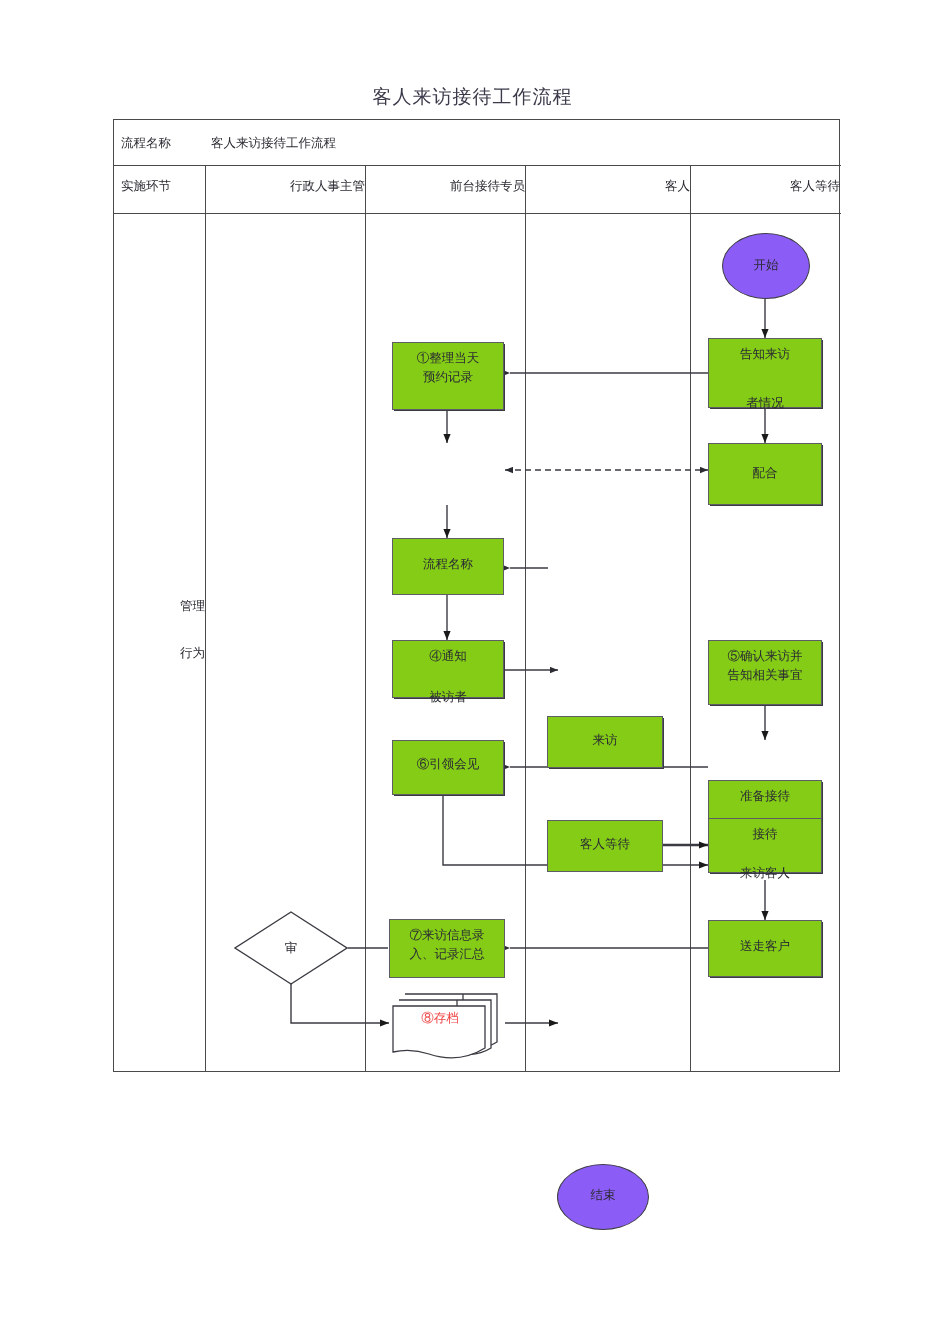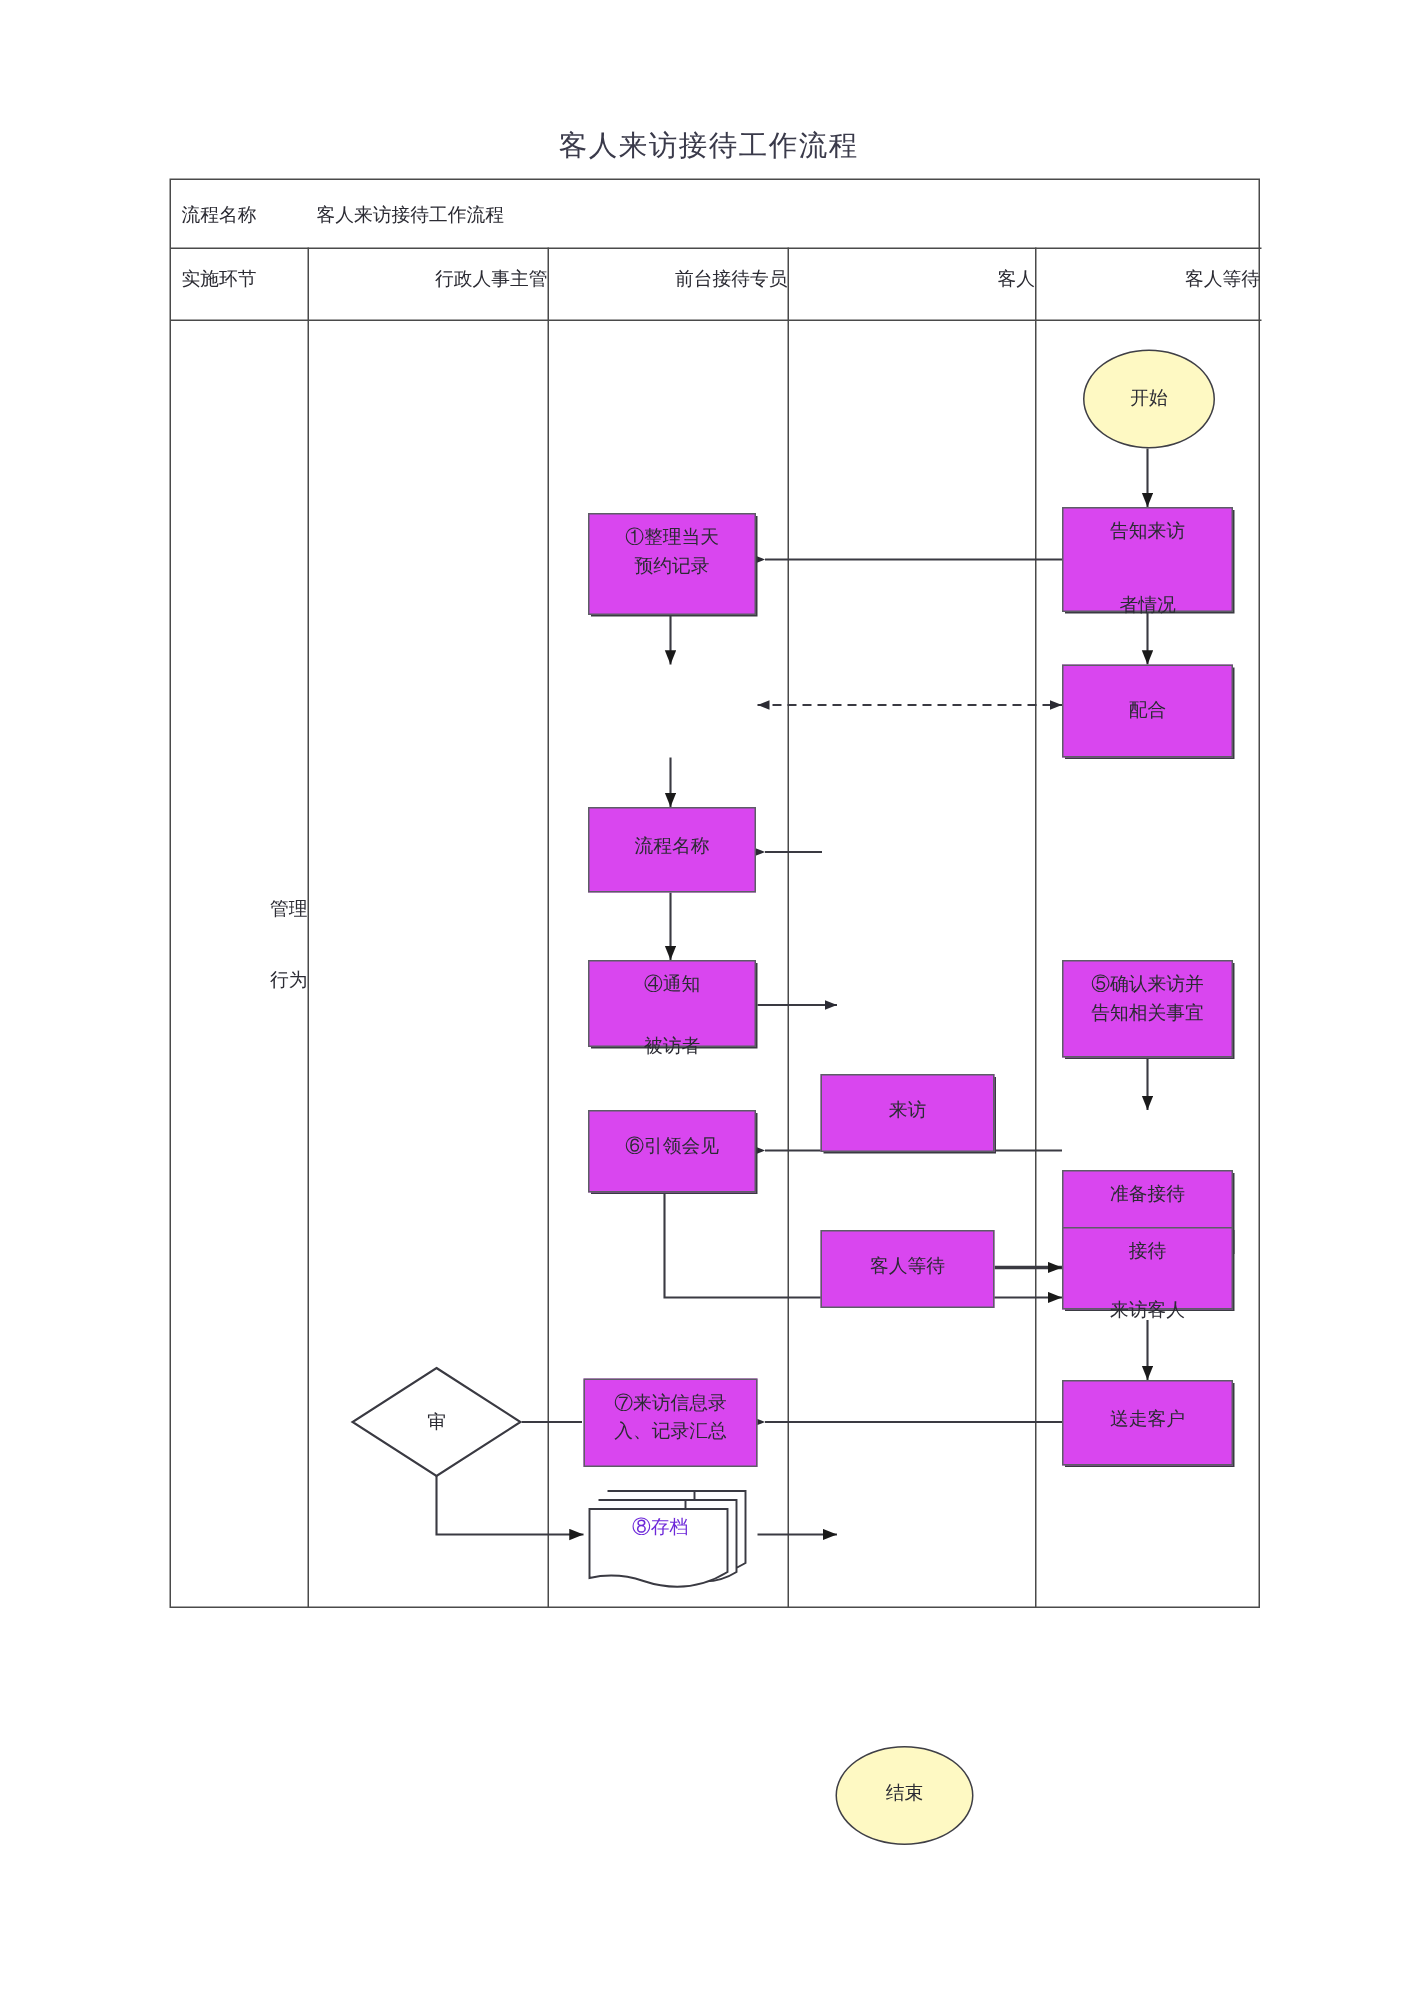--- a/index.html
+++ b/index.html
@@ -45,48 +45,48 @@
   .node{
     position:absolute;
     box-sizing:border-box;
     font-size:12.5px;
     color:#2b2b33;
     text-align:center;
     line-height:1.55;
   }
   .box{
     border:1px solid #5d5d66;
-    background:#d946ef;
+    background:#84cc16;
     box-shadow:1.5px 1.5px 0 -0.5px #3a3a42;
     text-align:center;
   }
   .box.plain{box-shadow:none;}
   .box .inner{
     position:absolute;left:0;top:6px;width:100%;
     padding:0 2px;box-sizing:border-box;
   }
 
   .ellipse{
     border:1.4px solid #3f3f46;
     border-radius:50%;
-    background:#fef9c3;
+    background:#8b5cf6;
     display:flex;align-items:center;justify-content:center;text-align:center;
   }
   .diamond-wrap{position:absolute;}
   .diamond-wrap svg{display:block;}
   .diamond-label{
     position:absolute;left:0;top:0;width:100%;height:100%;
     display:flex;align-items:center;justify-content:center;
     font-size:12.5px;color:#2b2b33;
   }
   .docstack{position:absolute;}
   .docstack svg{display:block;}
   .docstack .dlabel{
     position:absolute;left:8px;top:20px;width:86px;
-    text-align:center;font-size:12.5px;color:#6d28d9;
+    text-align:center;font-size:12.5px;color:#ef4444;
   }
   .end-ellipse{font-size:12.5px;color:#2b2b33;}
 </style>
 </head>
 <body>
 
 <div id="page">
 
   <div class="doc-title">客人来访接待工作流程</div>
 

